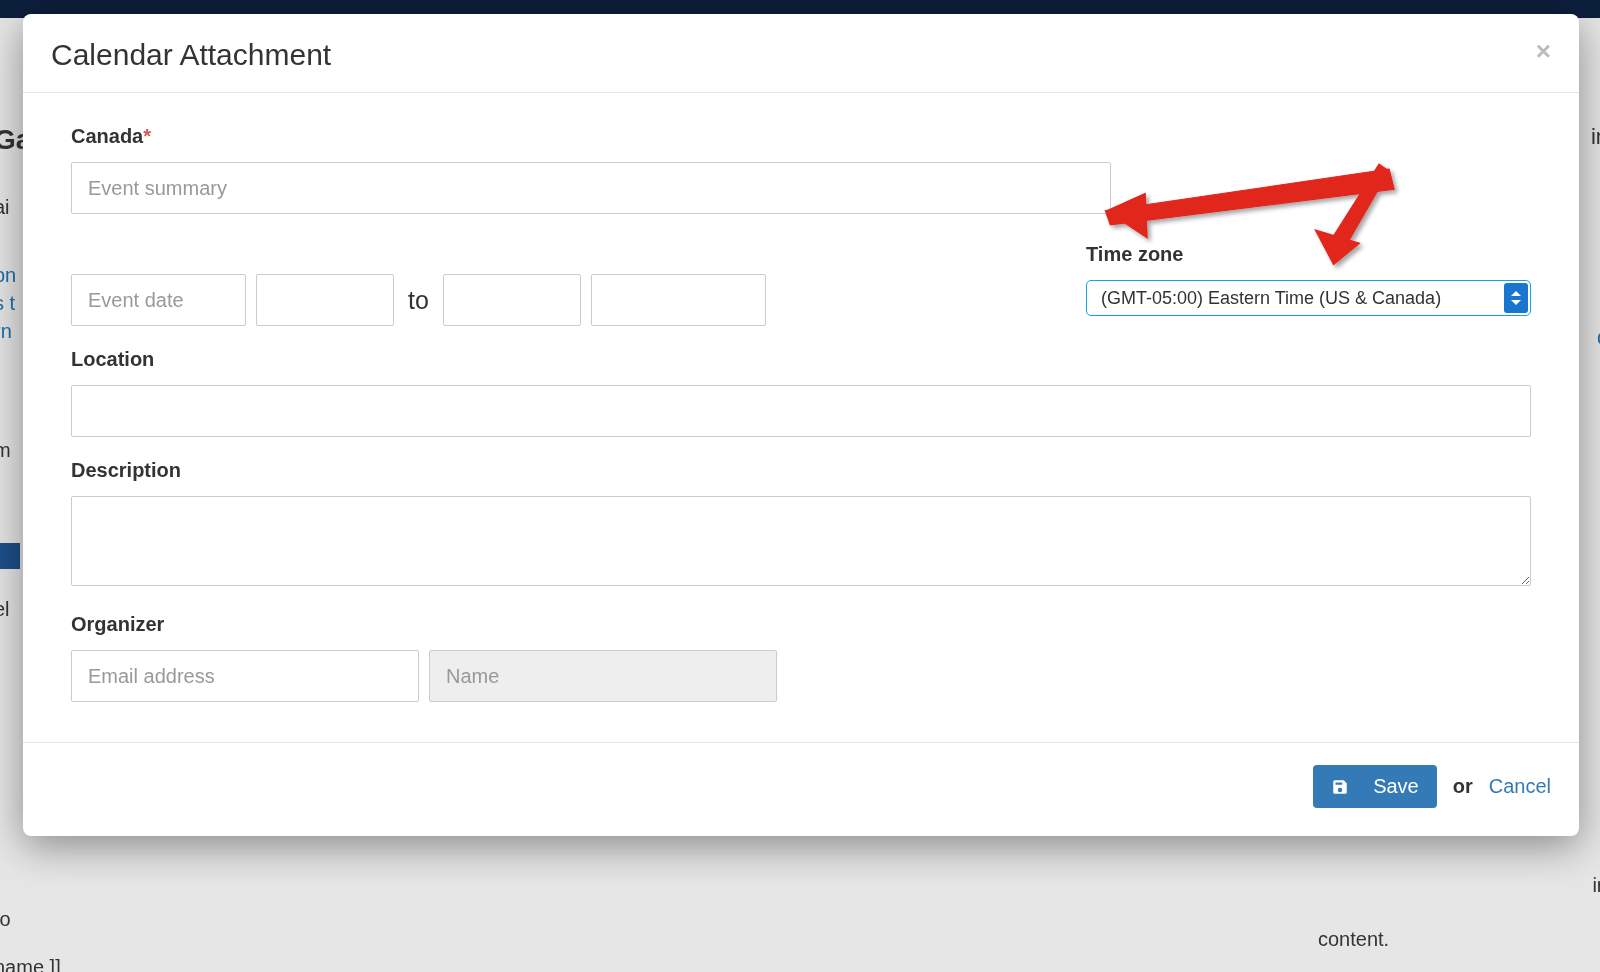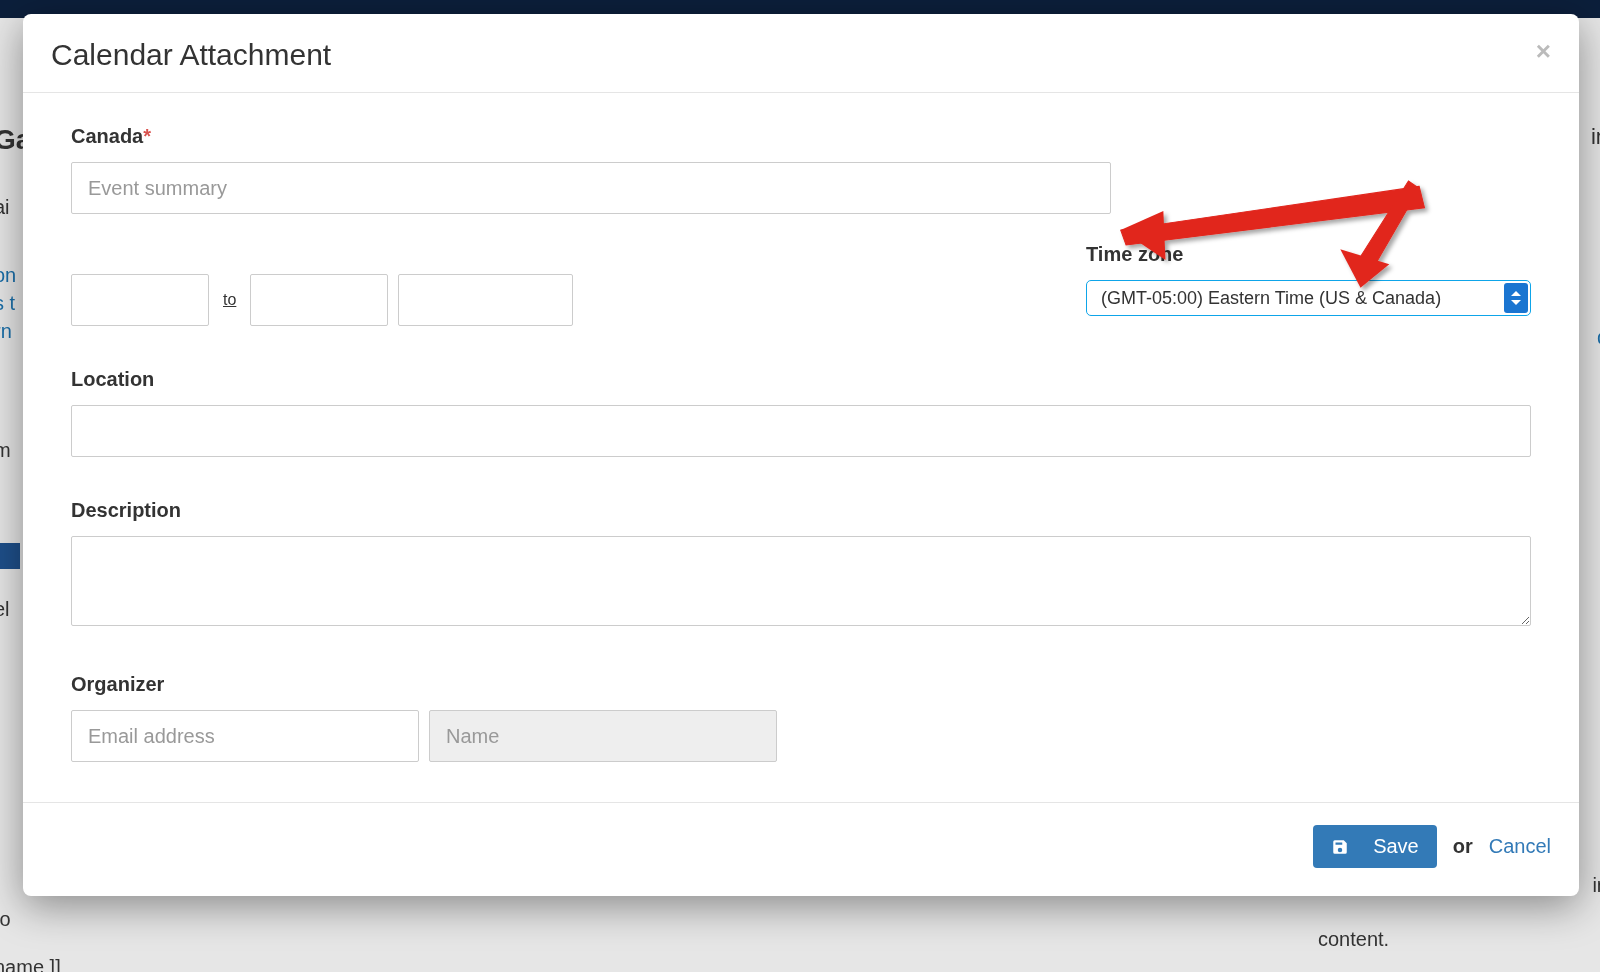--- a/index.html
+++ b/index.html
@@ -57,21 +57,21 @@
       line-height:1.3;
     }
     .control::placeholder { color:#999; }
     textarea.control { resize: both; height: 90px; }
 
     .event-input { width: 1040px; }
 
     .row-dates { display:flex; align-items:center; gap:10px; margin-top: 60px; }
     .date-input  { width: 175px; }
     .time-input  { width: 138px; }
-    .to-text { font-size:16px; color:#333; padding: 0 4px; text-decoration: underline; }
+    .to-text { font-size:25px; color:#333; padding: 0 4px; }
 
     .tz-block { position:absolute; right:48px; top:150px; width:445px; }
     .tz-select-wrap { position:relative; margin-top:14px; }
     .tz-select {
       width:100%; height:36px;
       border:1px solid #0ea5e9; border-radius:5px;
       background:#fff; font-size:18px; color:#333;
       padding: 4px 40px 4px 14px;
       appearance: none; -webkit-appearance:none;
     }
@@ -80,21 +80,21 @@
       background:#1a75d1; border-radius:3px;
       display:flex; flex-direction:column; align-items:center; justify-content:center;
       pointer-events:none;
     }
     .tz-spinner::before, .tz-spinner::after {
       content:""; width:0; height:0; border-left:5px solid transparent; border-right:5px solid transparent;
     }
     .tz-spinner::before { border-bottom:5px solid #fff; margin-bottom:2px; }
     .tz-spinner::after  { border-top:5px solid #fff; margin-top:2px; }
 
-    .section { margin-top: 42px; position:relative; }
+    .section { margin-top: 22px; position:relative; }
 
     .org-row { display:flex; gap:10px; }
     .org-email { width:348px; }
     .org-name  { width:348px; background:#eee; }
 
     .modal-footer {
       border-top:1px solid #e5e5e5;
       padding: 22px 28px 28px 28px;
       display:flex; justify-content:flex-end; align-items:center; gap:16px;
       font-size:20px;
@@ -143,20 +143,21 @@
   <div class="modal-body" style="position:relative;">
 
     
     <label class="label">
       <span>Canada</span><span class="req">*</span>
     </label>
     <input type="text" class="control event-input" placeholder="Event summary" style="">
 
     
     <div class="row-dates">
+      <input type="text" class="control date-input" placeholder="Event date" style="">
       <input type="text" class="control time-input" style="">
       <span class="to-text">to</span>
       <input type="text" class="control time-input" style="">
       <input type="text" class="control date-input" style="">
     </div>
 
     
     <div class="tz-block">
       <label class="label">Time zone</label>
       <div class="tz-select-wrap">

